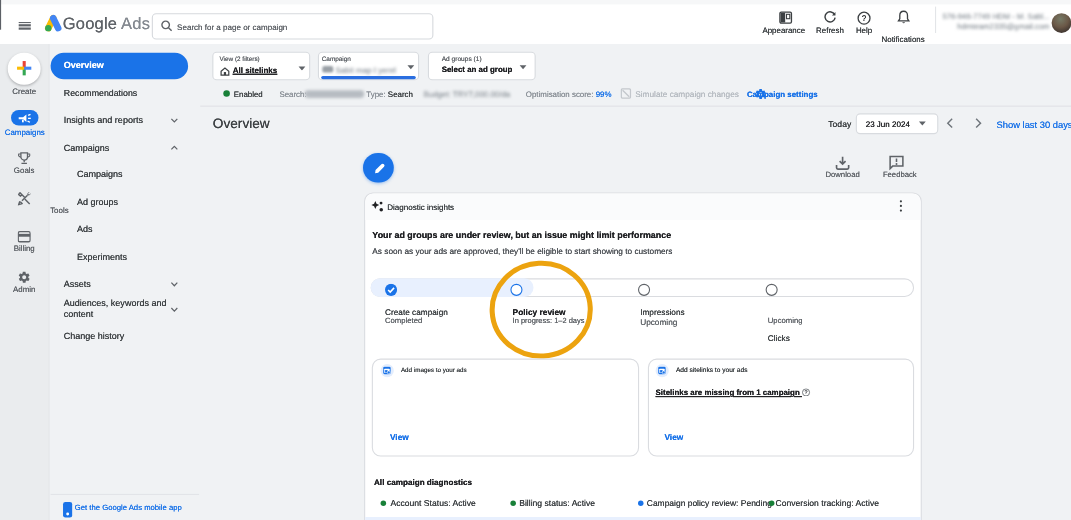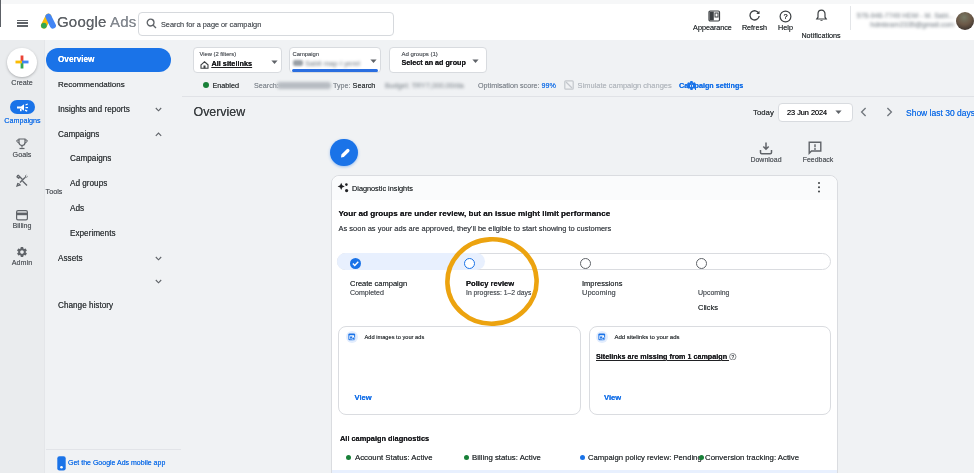--- a/index.html
+++ b/index.html
@@ -128,20 +128,21 @@
       <path d="M0.8 3.8 L3.5 1 L6.2 3.8" fill="none" stroke="#5f6368" stroke-width="1.1"></path>
     </svg>
   <div class="abs" style="left:70px;top:154px;font-size:8.2px;color:#3c4043;">Campaigns</div>
   <div class="abs" style="left:70px;top:179px;font-size:8.2px;color:#3c4043;">Ad groups</div>
   <div class="abs" style="left:70px;top:204px;font-size:8.2px;color:#3c4043;">Ads</div>
   <div class="abs" style="left:70px;top:229px;font-size:8.2px;color:#3c4043;">Experiments</div>
   <div class="abs" style="left:58px;top:254px;font-size:8.2px;color:#3c4043;">Assets</div>
   <svg class="abs" style="left:155px;top:256px;" width="7" height="5" viewBox="0 0 7 5">
       <path d="M0.8 1 L3.5 3.8 L6.2 1" fill="none" stroke="#5f6368" stroke-width="1.1"></path>
     </svg>
+  <div class="abs" style="left:58px;top:270.5px;width:100px;font-size:8.2px;line-height:10.5px;color:#3c4043;white-space:normal;">Audiences, keywords and content</div>
   <svg class="abs" style="left:155px;top:279px;" width="7" height="5" viewBox="0 0 7 5">
       <path d="M0.8 1 L3.5 3.8 L6.2 1" fill="none" stroke="#5f6368" stroke-width="1.1"></path>
     </svg>
   <div class="abs" style="left:58px;top:301px;font-size:8.2px;color:#3c4043;">Change history</div>
 
   <div class="abs" style="left:46px;top:449px;width:135px;height:1px;background:#e2e4e8;"></div>
   <svg class="abs" style="left:56.5px;top:455.5px;" width="9" height="15" viewBox="0 0 9 15">
     <rect x="0.3" y="0.3" width="8.4" height="14.2" rx="2.2" fill="#1a73e8"></rect>
     <circle cx="4.5" cy="11.3" r="1.3" fill="#fff"></circle>
   </svg>

